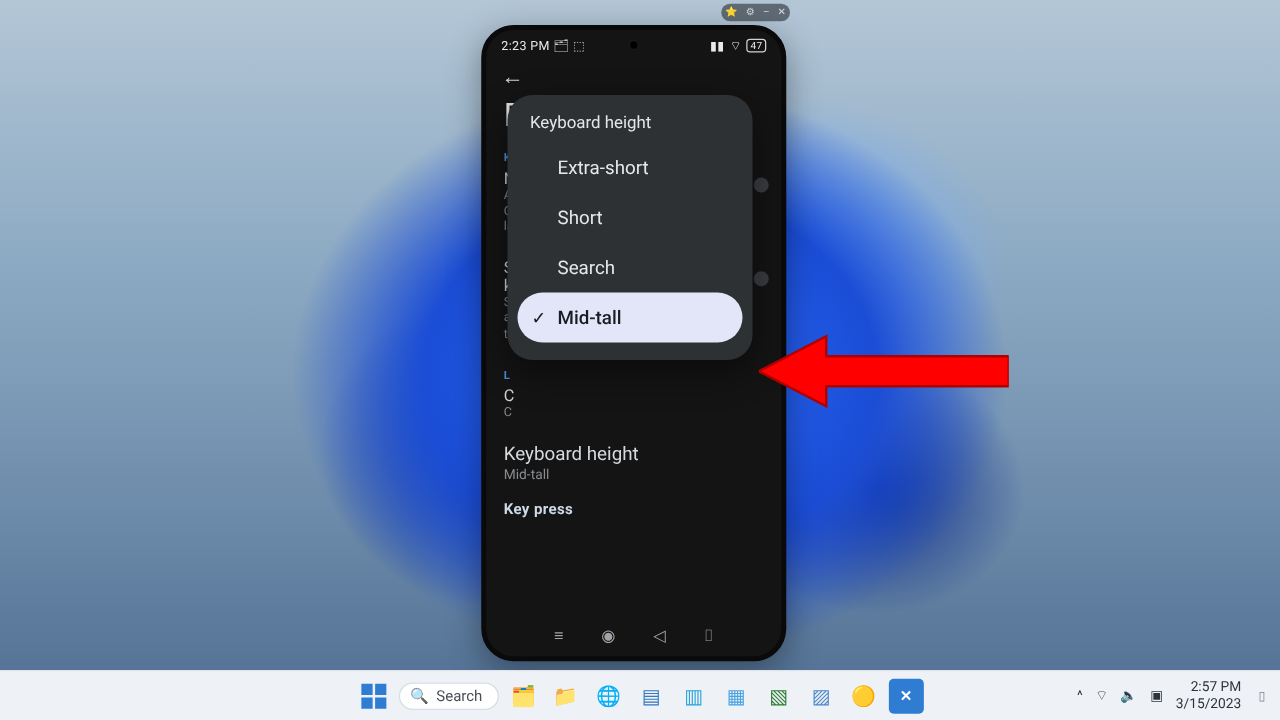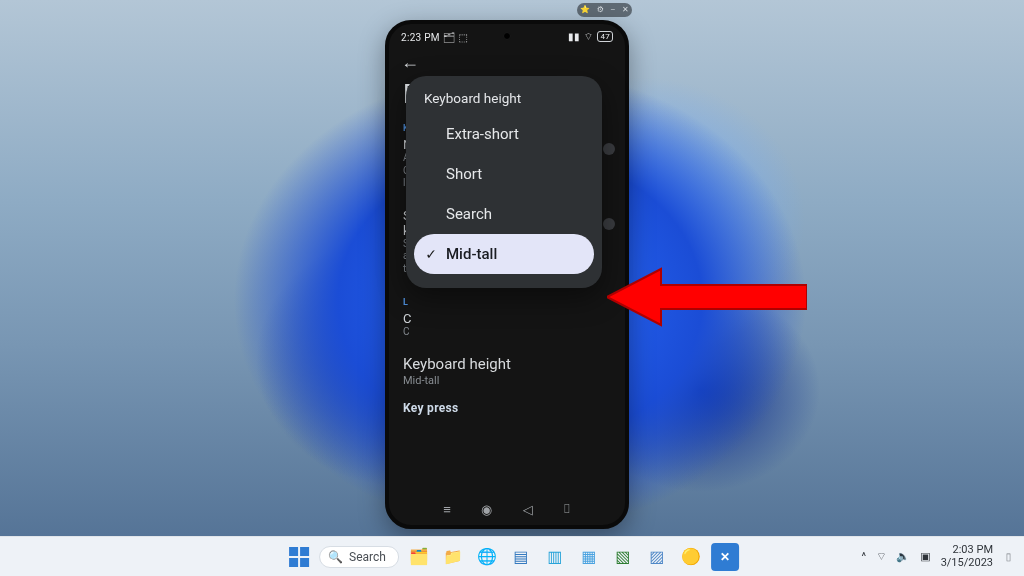--- a/index.html
+++ b/index.html
@@ -294,19 +294,19 @@
       <div class="tb-icon" style="color:#4f88c7;">▨</div>
       <div class="tb-icon">🟡</div>
       <div class="tb-icon" style="background:#2f7cd3;color:#fff;font-size:12px;font-weight:700;">✕</div>
     </div>
     <div class="tb-right">
       <span>^</span>
       <span>⌔</span>
       <span>🔈</span>
       <span>▣</span>
       <div class="clock">
-        <div>2:03 PM</div>
+        <div>2:57 PM</div>
         <div>3/15/2023</div>
       </div>
       <span style="writing-mode:vertical-rl;font-size:10px;opacity:.6;">▯</span>
     </div>
   </div>
 </div>
 
 </body></html>

